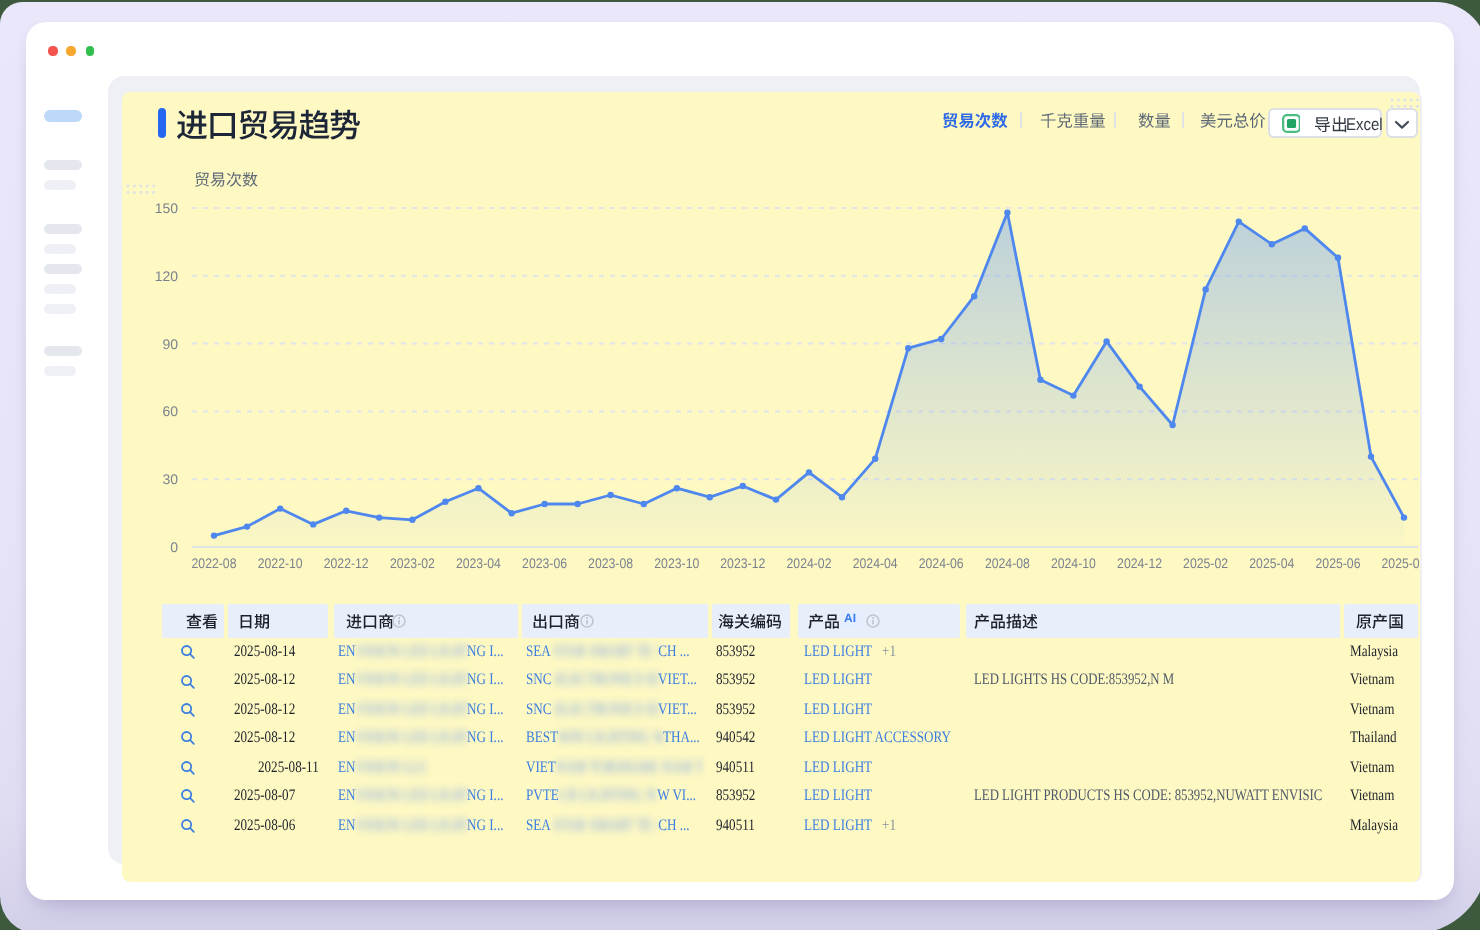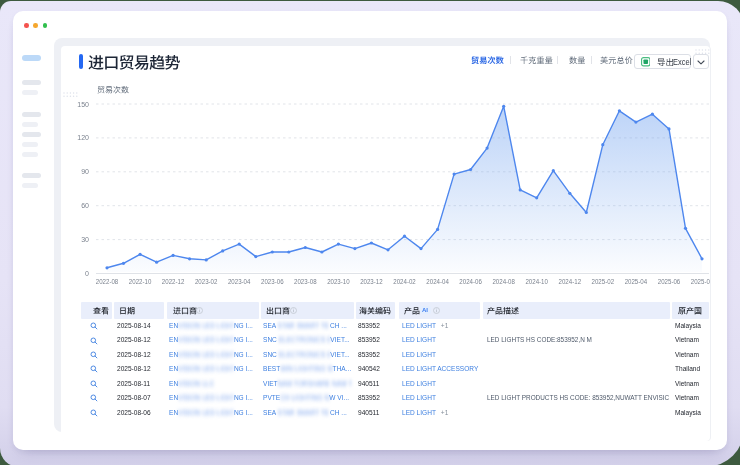--- a/index.html
+++ b/index.html
@@ -1,16 +1,16 @@
 <!DOCTYPE html>
 <html><head><meta charset="utf-8"><style>
 * { margin:0; padding:0; box-sizing:border-box; }
 html,body { width:740px; height:465px; overflow:hidden; }
 body { background:#3d5a3f; font-family:"Liberation Sans",sans-serif; }
-.ct { position:absolute; height:14.5px; line-height:14.5px; font-size:8px; white-space:nowrap; overflow:hidden; font-family:Liberation Sans, sans-serif; }
+.ct { position:absolute; height:14.5px; line-height:14.5px; font-size:8px; white-space:nowrap; overflow:hidden; font-family:Liberation Serif, serif; }
 .sx { display:inline-block; transform:scaleX(0.82); transform-origin:0 50%; white-space:nowrap; }
 </style></head>
 <body>
 <div style="position:absolute;left:0;top:0.8px;width:744px;height:466px;background:linear-gradient(180deg,#e9e7f9 0%,#e6e3f6 60%,#e0ddf2 87%,#d2cfe9 100%);border-radius:11px 26px 38px 19px"></div>
 <div style="position:absolute;left:13px;top:11px;width:714px;height:439px;background:#fff;border-radius:10px;box-shadow:0 8px 14px -8px rgba(80,75,130,0.32), 0 2px 5px rgba(90,85,140,0.07)">
   <div style="position:absolute;left:11.4px;top:12.4px;width:4.6px;height:4.6px;border-radius:50%;background:#f4534e"></div>
   <div style="position:absolute;left:20.4px;top:12.4px;width:4.6px;height:4.6px;border-radius:50%;background:#f5a72e"></div>
   <div style="position:absolute;left:29.6px;top:12.4px;width:4.6px;height:4.6px;border-radius:50%;background:#31bf4d"></div>
 
 </div>
@@ -21,21 +21,21 @@
 <div style="position:absolute;left:22px;top:111.9px;width:19px;height:5.3px;border-radius:2.6px;background:#e4e7ed"></div>
 <div style="position:absolute;left:22px;top:121.8px;width:15.5px;height:5.3px;border-radius:2.6px;background:#eef0f5"></div>
 <div style="position:absolute;left:22px;top:131.6px;width:19px;height:5.3px;border-radius:2.6px;background:#e4e7ed"></div>
 <div style="position:absolute;left:22px;top:141.5px;width:15.5px;height:5.3px;border-radius:2.6px;background:#eef0f5"></div>
 <div style="position:absolute;left:22px;top:151.8px;width:15.5px;height:5.3px;border-radius:2.6px;background:#eef0f5"></div>
 <div style="position:absolute;left:22px;top:173px;width:19px;height:5.3px;border-radius:2.6px;background:#e4e7ed"></div>
 <div style="position:absolute;left:22px;top:183.2px;width:15.5px;height:5.3px;border-radius:2.6px;background:#eef0f5"></div>
 
 <div style="position:absolute;left:54px;top:38px;width:656px;height:394px;background:#eef0f5;border-radius:8px"></div>
 
-<div style="position:absolute;left:61px;top:46px;width:649px;height:395px;background:#ffffff;border-radius:4px;overflow:hidden;box-shadow:1px 0 0 #eef0f4">
+<div style="position:absolute;left:61px;top:46px;width:649px;height:395px;background:#fef9c3;border-radius:4px;overflow:hidden;box-shadow:1px 0 0 #eef0f4">
 <div style="position:absolute;left:18px;top:8px;width:4px;height:15px;border-radius:2px;background:#2468f2"></div>
     <svg style="position:absolute;left:26px;top:2.5px;" width="94" height="26" viewBox="0 0 94 26">
       <path fill="#1d2636" transform="translate(1,19.4)" d="M1.2 -12.4C2.0 -11.5 3.1 -10.4 3.6 -9.6L4.8 -10.6C4.2 -11.3 3.1 -12.4 2.2 -13.2ZM11.4 -13.1V-10.7H9.1V-13.1H7.6V-10.7H5.4V-9.2H7.6V-7.7C7.6 -7.4 7.6 -7.0 7.6 -6.6H5.3V-5.2H7.4C7.1 -4.1 6.6 -3.0 5.6 -2.2C5.9 -2.0 6.4 -1.4 6.7 -1.1C8.0 -2.2 8.6 -3.7 8.9 -5.2H11.4V-1.3H12.9V-5.2H15.2V-6.6H12.9V-9.2H14.8V-10.7H12.9V-13.1ZM9.1 -9.2H11.4V-6.6H9.1C9.1 -7.0 9.1 -7.4 9.1 -7.7ZM4.3 -7.7H0.8V-6.3H2.8V-2.0C2.1 -1.7 1.3 -1.1 0.5 -0.2L1.5 1.2C2.2 0.2 3.0 -0.8 3.5 -0.8C3.9 -0.8 4.4 -0.3 5.1 0.1C6.2 0.8 7.6 1.0 9.6 1.0C11.2 1.0 13.9 0.9 15.1 0.8C15.1 0.4 15.3 -0.4 15.5 -0.8C13.9 -0.6 11.4 -0.4 9.6 -0.4C7.8 -0.4 6.4 -0.5 5.4 -1.2C4.9 -1.4 4.6 -1.7 4.3 -1.9Z M17.2 -11.9V1.0H18.8V-0.4H27.8V0.9H29.5V-11.9ZM18.8 -1.9V-10.4H27.8V-1.9Z M37.8 -4.7V-3.4C37.8 -2.3 37.3 -0.8 31.6 0.2C32.0 0.5 32.4 1.1 32.6 1.4C38.5 0.2 39.4 -1.7 39.4 -3.3V-4.7ZM39.1 -1.0C41.0 -0.4 43.6 0.6 44.9 1.3L45.7 0.1C44.3 -0.6 41.7 -1.5 39.8 -2.0ZM33.4 -6.5V-1.4H34.9V-5.2H42.5V-1.6H44.0V-6.5ZM32.6 -6.8C32.9 -7.0 33.4 -7.3 36.6 -8.3C36.7 -7.9 36.9 -7.6 37.0 -7.3L38.0 -7.8C38.3 -7.5 38.6 -7.1 38.8 -6.8C41.0 -7.7 41.7 -9.4 41.9 -11.6H43.8C43.6 -9.6 43.4 -8.8 43.2 -8.5C43.1 -8.4 43.0 -8.4 42.7 -8.4C42.5 -8.4 42.0 -8.4 41.3 -8.4C41.5 -8.1 41.7 -7.6 41.7 -7.2C42.4 -7.1 43.1 -7.1 43.4 -7.2C43.8 -7.2 44.2 -7.3 44.4 -7.6C44.8 -8.1 45.0 -9.3 45.2 -12.2C45.3 -12.4 45.3 -12.8 45.3 -12.8H38.5V-11.6H40.6C40.4 -9.9 39.8 -8.7 38.2 -8.0C37.8 -8.8 37.1 -10.2 36.5 -11.2L35.3 -10.7C35.6 -10.3 35.8 -9.9 36.0 -9.5L34.0 -8.9V-11.6C35.4 -11.7 36.8 -12.0 37.9 -12.3L37.2 -13.5C36.1 -13.1 34.2 -12.8 32.6 -12.6V-9.2C32.6 -8.5 32.2 -8.1 32.0 -8.0C32.2 -7.7 32.5 -7.1 32.6 -6.8Z M50.3 -9.1H57.7V-7.7H50.3ZM50.3 -11.6H57.7V-10.2H50.3ZM48.8 -12.8V-6.5H50.4C49.4 -5.1 47.9 -3.8 46.4 -3.0C46.7 -2.8 47.3 -2.2 47.6 -1.9C48.4 -2.5 49.3 -3.2 50.1 -4.0H52.0C50.9 -2.4 49.4 -1.0 47.7 -0.1C48.1 0.2 48.6 0.7 48.9 1.0C50.7 -0.2 52.5 -1.9 53.7 -4.0H55.5C54.8 -2.1 53.6 -0.5 52.2 0.5C52.5 0.7 53.1 1.2 53.3 1.4C54.9 0.2 56.2 -1.8 57.1 -4.0H58.8C58.5 -1.5 58.2 -0.4 57.9 -0.1C57.7 0.1 57.6 0.1 57.3 0.1C57.0 0.1 56.3 0.1 55.6 0.0C55.8 0.4 56.0 1.0 56.0 1.3C56.8 1.4 57.6 1.4 58.0 1.3C58.5 1.3 58.8 1.2 59.2 0.8C59.7 0.3 60.0 -1.1 60.3 -4.7C60.4 -4.9 60.4 -5.3 60.4 -5.3H51.3C51.6 -5.7 51.9 -6.1 52.2 -6.5H59.2V-12.8Z M71.1 -10.8H73.6C73.3 -10.2 72.9 -9.4 72.6 -8.8H69.8C70.3 -9.4 70.8 -10.1 71.1 -10.8ZM69.6 -6.0V-4.7H74.3V-3.2H69.0V-1.9H75.7V-8.8H74.2C74.6 -9.8 75.1 -10.8 75.5 -11.8L74.5 -12.1L74.3 -12.0H71.7L72.1 -13.0L70.6 -13.3C70.2 -11.9 69.4 -10.3 68.2 -9.0C68.5 -8.8 69.0 -8.4 69.2 -8.1L69.4 -8.3V-7.4H74.3V-6.0ZM62.8 -6.1C62.7 -3.4 62.6 -1.0 61.6 0.5C61.9 0.7 62.5 1.2 62.7 1.4C63.3 0.5 63.6 -0.5 63.8 -1.8C65.2 0.5 67.5 0.9 70.7 0.9H76.2C76.3 0.5 76.5 -0.2 76.8 -0.6C75.7 -0.5 71.6 -0.5 70.7 -0.5C69.1 -0.5 67.7 -0.6 66.6 -1.1V-3.8H68.7V-5.1H66.6V-7.0H68.7V-8.4H66.3V-10.1H68.4V-11.5H66.3V-13.5H64.9V-11.5H62.5V-10.1H64.9V-8.4H62.0V-7.0H65.2V-2.0C64.7 -2.4 64.4 -3.0 64.0 -3.8C64.1 -4.5 64.1 -5.2 64.1 -6.0Z M79.7 -13.5V-12.0H77.5V-10.7H79.7V-9.3L77.2 -9.0L77.5 -7.6L79.7 -8.0V-6.9C79.7 -6.7 79.7 -6.6 79.5 -6.6C79.3 -6.6 78.6 -6.6 77.9 -6.6C78.1 -6.3 78.2 -5.8 78.3 -5.4C79.4 -5.4 80.1 -5.4 80.5 -5.6C81.0 -5.8 81.1 -6.2 81.1 -6.9V-8.2L83.2 -8.5L83.2 -9.9L81.1 -9.5V-10.7H83.1V-12.0H81.1V-13.5ZM83.1 -5.6C83.1 -5.2 83.0 -4.9 82.9 -4.5H77.9V-3.2H82.5C81.8 -1.7 80.4 -0.6 77.2 0.1C77.5 0.4 77.8 1.0 78.0 1.4C81.8 0.5 83.4 -1.1 84.1 -3.2H88.7C88.5 -1.4 88.3 -0.5 88.0 -0.3C87.8 -0.1 87.6 -0.1 87.3 -0.1C86.9 -0.1 85.8 -0.1 84.8 -0.2C85.1 0.2 85.3 0.8 85.3 1.2C86.3 1.2 87.3 1.2 87.8 1.2C88.5 1.2 88.9 1.1 89.3 0.7C89.8 0.2 90.1 -1.1 90.3 -3.9C90.4 -4.1 90.4 -4.5 90.4 -4.5H84.5L84.7 -5.6H83.9C84.8 -6.1 85.4 -6.7 85.9 -7.4C86.6 -6.9 87.2 -6.5 87.6 -6.1L88.4 -7.3C87.9 -7.7 87.2 -8.2 86.5 -8.6C86.7 -9.3 86.8 -10.0 86.9 -10.7H88.6C88.6 -7.6 88.7 -5.5 90.4 -5.5C91.4 -5.5 91.8 -6.0 92.0 -7.7C91.6 -7.8 91.2 -8.0 90.9 -8.2C90.8 -7.2 90.7 -6.9 90.5 -6.9C89.9 -6.8 89.9 -8.7 90.0 -12.0H87.0L87.1 -13.5H85.7L85.6 -12.0H83.4V-10.7H85.5C85.4 -10.2 85.4 -9.8 85.3 -9.4L84.1 -10.1L83.3 -9.1L84.7 -8.2C84.3 -7.5 83.7 -6.9 82.7 -6.5C83.0 -6.3 83.3 -5.9 83.5 -5.6Z"></path>
     </svg>
 <svg style="position:absolute;left:409px;top:7.0px;" width="35" height="14" viewBox="0 0 35 14">
       <path fill="#2e6ae5" transform="translate(1,10.3)" d="M3.6 -2.3V-1.7C3.6 -1.2 3.3 -0.5 0.5 0.0C0.7 0.2 1.0 0.6 1.1 0.8C4.1 0.2 4.6 -0.8 4.6 -1.6V-2.3ZM4.4 -0.4C5.3 -0.1 6.6 0.4 7.3 0.8L7.8 -0.0C7.1 -0.4 5.8 -0.9 4.9 -1.1ZM1.3 -3.4V-0.8H2.3V-2.6H6.0V-0.9H7.0V-3.4ZM1.0 -3.4C1.1 -3.5 1.4 -3.6 2.9 -4.1C3.0 -4.0 3.1 -3.8 3.1 -3.7L3.9 -4.0L3.9 -4.1C4.0 -3.9 4.2 -3.6 4.3 -3.5C5.4 -4.0 5.7 -4.8 5.9 -5.9H6.6C6.5 -5.0 6.5 -4.6 6.4 -4.5C6.3 -4.4 6.2 -4.4 6.1 -4.4C6.0 -4.4 5.7 -4.4 5.5 -4.5C5.6 -4.2 5.7 -3.9 5.7 -3.6C6.1 -3.6 6.4 -3.6 6.6 -3.6C6.8 -3.7 7.0 -3.7 7.1 -3.9C7.3 -4.2 7.5 -4.8 7.5 -6.3C7.6 -6.4 7.6 -6.6 7.6 -6.6H4.0V-5.9H5.0C4.9 -5.1 4.6 -4.6 3.8 -4.2C3.7 -4.6 3.3 -5.3 3.0 -5.7L2.3 -5.4L2.6 -4.9L1.9 -4.7V-5.9C2.5 -5.9 3.2 -6.1 3.8 -6.2L3.3 -7.0C2.7 -6.8 1.8 -6.6 0.9 -6.5V-4.8C0.9 -4.4 0.7 -4.2 0.6 -4.1C0.7 -4.0 0.9 -3.6 1.0 -3.4Z M10.6 -4.6H14.1V-4.1H10.6ZM10.6 -5.8H14.1V-5.3H10.6ZM9.6 -6.6V-3.3H10.4C9.9 -2.6 9.1 -2.0 8.4 -1.6C8.6 -1.5 9.0 -1.1 9.1 -0.9C9.6 -1.2 10.0 -1.5 10.4 -1.9H11.1C10.6 -1.2 9.8 -0.6 9.0 -0.1C9.2 0.0 9.6 0.4 9.8 0.6C10.7 -0.0 11.6 -0.9 12.2 -1.9H12.9C12.6 -1.1 12.0 -0.3 11.3 0.2C11.5 0.3 11.9 0.6 12.1 0.8C12.8 0.2 13.5 -0.8 13.9 -1.9H14.7C14.5 -0.8 14.4 -0.3 14.2 -0.2C14.1 -0.1 14.1 -0.1 13.9 -0.1C13.8 -0.1 13.4 -0.1 13.1 -0.1C13.2 0.1 13.3 0.5 13.4 0.7C13.8 0.8 14.2 0.8 14.4 0.7C14.6 0.7 14.9 0.6 15.1 0.4C15.3 0.1 15.5 -0.6 15.7 -2.4C15.7 -2.5 15.7 -2.8 15.7 -2.8H11.2C11.3 -3.0 11.4 -3.1 11.5 -3.3H15.1V-6.6Z M16.7 -5.7C17.3 -5.4 18.0 -4.9 18.4 -4.5L19.0 -5.3C18.6 -5.7 17.9 -6.1 17.3 -6.4ZM16.6 -0.7 17.5 -0.0C18.1 -0.8 18.6 -1.7 19.0 -2.6L18.3 -3.2C17.7 -2.3 17.1 -1.3 16.6 -0.7ZM20.0 -7.0C19.7 -5.6 19.2 -4.3 18.6 -3.5C18.8 -3.4 19.3 -3.1 19.5 -3.0C19.9 -3.4 20.2 -4.0 20.4 -4.7H23.0C22.8 -4.2 22.7 -3.7 22.5 -3.3C22.7 -3.2 23.1 -3.0 23.3 -2.9C23.6 -3.6 24.0 -4.5 24.2 -5.3L23.5 -5.7L23.3 -5.7H20.8C20.9 -6.0 21.0 -6.4 21.0 -6.8ZM20.9 -4.5V-3.9C20.9 -2.9 20.7 -1.1 18.4 0.0C18.6 0.2 19.0 0.6 19.1 0.8C20.5 0.1 21.2 -0.8 21.6 -1.7C22.0 -0.6 22.7 0.2 23.7 0.7C23.9 0.4 24.2 -0.0 24.4 -0.2C23.0 -0.7 22.3 -1.8 21.9 -3.3C22.0 -3.5 22.0 -3.7 22.0 -3.9V-4.5Z M28.1 -6.9C27.9 -6.6 27.7 -6.1 27.5 -5.8L28.2 -5.5C28.4 -5.8 28.6 -6.2 28.9 -6.5ZM27.7 -2.0C27.5 -1.7 27.3 -1.4 27.1 -1.2L26.4 -1.5L26.7 -2.0ZM25.3 -1.2C25.6 -1.1 26.0 -0.9 26.4 -0.7C26.0 -0.4 25.4 -0.2 24.8 -0.0C25.0 0.1 25.2 0.5 25.3 0.7C26.0 0.5 26.7 0.2 27.2 -0.2C27.5 -0.1 27.7 0.1 27.8 0.2L28.4 -0.4C28.3 -0.5 28.1 -0.7 27.8 -0.8C28.3 -1.3 28.6 -1.9 28.8 -2.6L28.2 -2.8L28.1 -2.7H27.1L27.2 -3.1L26.3 -3.2C26.3 -3.1 26.2 -2.9 26.1 -2.7H25.1V-2.0H25.7C25.6 -1.7 25.4 -1.4 25.3 -1.2ZM25.1 -6.5C25.3 -6.2 25.5 -5.8 25.6 -5.5H25.0V-4.7H26.2C25.8 -4.3 25.3 -4.0 24.8 -3.8C25.0 -3.6 25.2 -3.3 25.3 -3.1C25.7 -3.3 26.1 -3.6 26.5 -4.0V-3.3H27.4V-4.2C27.7 -3.9 28.1 -3.6 28.2 -3.5L28.7 -4.1C28.6 -4.3 28.2 -4.5 27.8 -4.7H29.0V-5.5H27.4V-7.0H26.5V-5.5H25.7L26.3 -5.8C26.3 -6.1 26.1 -6.5 25.9 -6.8ZM29.6 -6.9C29.4 -5.5 29.1 -4.1 28.4 -3.2C28.6 -3.1 29.0 -2.8 29.1 -2.6C29.3 -2.8 29.4 -3.1 29.6 -3.3C29.7 -2.7 29.9 -2.1 30.1 -1.6C29.7 -0.9 29.1 -0.4 28.3 -0.0C28.4 0.2 28.7 0.6 28.8 0.8C29.6 0.4 30.2 -0.1 30.6 -0.7C31.0 -0.2 31.4 0.3 32.0 0.7C32.2 0.4 32.4 0.1 32.7 -0.1C32.0 -0.5 31.5 -1.0 31.2 -1.6C31.5 -2.4 31.8 -3.4 31.9 -4.5H32.5V-5.5H30.3C30.4 -5.9 30.5 -6.3 30.5 -6.8ZM31.0 -4.5C30.9 -3.8 30.8 -3.2 30.6 -2.7C30.4 -3.3 30.2 -3.9 30.1 -4.5Z"></path>
     </svg>
     <svg style="position:absolute;left:458px;top:7.0px;" width="35" height="14" viewBox="0 0 35 14">
       <path fill="#5d6877" transform="translate(1,10.3)" d="M6.5 -6.8C5.2 -6.4 2.9 -6.0 0.9 -5.9C0.9 -5.7 1.0 -5.5 1.0 -5.3C1.9 -5.4 2.8 -5.5 3.8 -5.6V-3.6H0.4V-3.1H3.8V0.7H4.4V-3.1H7.8V-3.6H4.4V-5.7C5.4 -5.9 6.3 -6.1 7.0 -6.3Z M10.3 -4.0H14.3V-2.7H10.3ZM12.0 -6.9V-6.1H8.8V-5.5H12.0V-4.6H9.7V-2.2H11.0C10.8 -1.0 10.4 -0.3 8.6 0.1C8.7 0.2 8.9 0.5 8.9 0.7C10.9 0.2 11.4 -0.7 11.6 -2.2H12.8V-0.3C12.8 0.4 13.0 0.6 13.8 0.6C14.0 0.6 14.9 0.6 15.1 0.6C15.8 0.6 16.0 0.3 16.1 -1.0C15.9 -1.0 15.6 -1.1 15.5 -1.2C15.5 -0.2 15.4 -0.0 15.1 -0.0C14.9 -0.0 14.0 -0.0 13.9 -0.0C13.5 -0.0 13.5 -0.0 13.5 -0.3V-2.2H15.0V-4.6H12.6V-5.5H15.9V-6.1H12.6V-6.9Z M17.7 -4.4V-1.9H20.2V-1.3H17.4V-0.8H20.2V-0.1H16.8V0.4H24.2V-0.1H20.8V-0.8H23.7V-1.3H20.8V-1.9H23.4V-4.4H20.8V-4.9H24.1V-5.4H20.8V-6.1C21.7 -6.1 22.6 -6.2 23.3 -6.4L23.0 -6.8C21.7 -6.6 19.4 -6.5 17.5 -6.4C17.5 -6.3 17.6 -6.1 17.6 -5.9C18.4 -5.9 19.3 -6.0 20.2 -6.0V-5.4H16.9V-4.9H20.2V-4.4ZM18.3 -3.0H20.2V-2.3H18.3ZM20.8 -3.0H22.7V-2.3H20.8ZM18.3 -4.0H20.2V-3.4H18.3ZM20.8 -4.0H22.7V-3.4H20.8Z M26.6 -5.5H30.7V-5.0H26.6ZM26.6 -6.3H30.7V-5.8H26.6ZM26.1 -6.6V-4.6H31.3V-6.6ZM25.0 -4.3V-3.8H32.4V-4.3ZM26.5 -2.2H28.4V-1.8H26.5ZM29.0 -2.2H31.0V-1.8H29.0ZM26.5 -3.1H28.4V-2.6H26.5ZM29.0 -3.1H31.0V-2.6H29.0ZM25.0 -0.0V0.5H32.4V-0.0H29.0V-0.5H31.8V-0.9H29.0V-1.4H31.6V-3.4H25.9V-1.4H28.4V-0.9H25.7V-0.5H28.4V-0.0Z"></path>
     </svg>
@@ -247,21 +247,21 @@
     <div class="ct" style="left:201.5px;top:316.2px;width:92px"><span class="sx"><span style="color:#3d7fe0">BEST</span><span style="display:inline-block;vertical-align:top;width:64px;overflow:hidden;white-space:nowrap;color:#6f9bec;filter:blur(2.1px)">WIN LIGHTING  WIN LIGHTING </span><span style="color:#3d7fe0">THA...</span></span></div>
     <div class="ct" style="left:296.5px;top:316.2px;width:38px;color:#1d2129"><span class="sx">940542</span></div>
     <div class="ct" style="left:341px;top:316.2px;width:81px;color:#3d7fe0"><span class="sx">LED LIGHT ACCESSORY</span></div>
     <div class="ct" style="left:614px;top:316.2px;width:36px;color:#1d2129"><span class="sx">Thailand</span></div>
     <div style="position:absolute;left:29px;top:333.9px">
       <svg width="8" height="8" viewBox="0 0 8 8" style="display:block">
         <circle cx="3.3" cy="3.3" r="2.3" fill="none" stroke="#3d7fe0" stroke-width="0.9"></circle>
         <line x1="5.1" y1="5.1" x2="6.9" y2="6.9" stroke="#3d7fe0" stroke-width="0.9" stroke-linecap="round"></line>
       </svg>
     </div>
-    <div class="ct" style="left:56px;top:330.7px;width:47px;color:#1d2129"><span class="sx">2025-08-11</span></div>
+    <div class="ct" style="left:68px;top:330.7px;width:47px;color:#1d2129"><span class="sx">2025-08-11</span></div>
     <div class="ct" style="left:108px;top:330.7px;width:92px"><span class="sx"><span style="color:#3d7fe0">EN</span><span style="display:inline-block;vertical-align:top;width:45px;overflow:hidden;white-space:nowrap;color:#6f9bec;filter:blur(2.1px)">VISION LLC VISION LLC</span><span style="color:#3d7fe0"></span></span></div>
     <div class="ct" style="left:201.5px;top:330.7px;width:92px"><span class="sx"><span style="color:#3d7fe0">VIET</span><span style="display:inline-block;vertical-align:top;width:90px;overflow:hidden;white-space:nowrap;color:#6f9bec;filter:blur(2.1px)">NAM TORSHARE NAM TORSHARE</span><span style="color:#3d7fe0"></span></span></div>
     <div class="ct" style="left:296.5px;top:330.7px;width:38px;color:#1d2129"><span class="sx">940511</span></div>
     <div class="ct" style="left:341px;top:330.7px;width:81px;color:#3d7fe0"><span class="sx">LED LIGHT</span></div>
     <div class="ct" style="left:614px;top:330.7px;width:36px;color:#1d2129"><span class="sx">Vietnam</span></div>
     <div style="position:absolute;left:29px;top:348.4px">
       <svg width="8" height="8" viewBox="0 0 8 8" style="display:block">
         <circle cx="3.3" cy="3.3" r="2.3" fill="none" stroke="#3d7fe0" stroke-width="0.9"></circle>
         <line x1="5.1" y1="5.1" x2="6.9" y2="6.9" stroke="#3d7fe0" stroke-width="0.9" stroke-linecap="round"></line>
       </svg>

